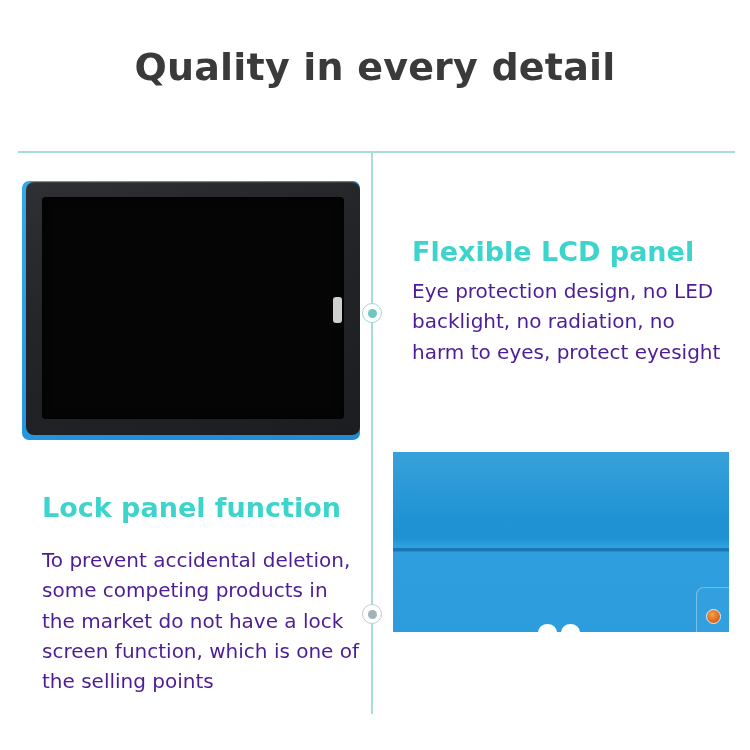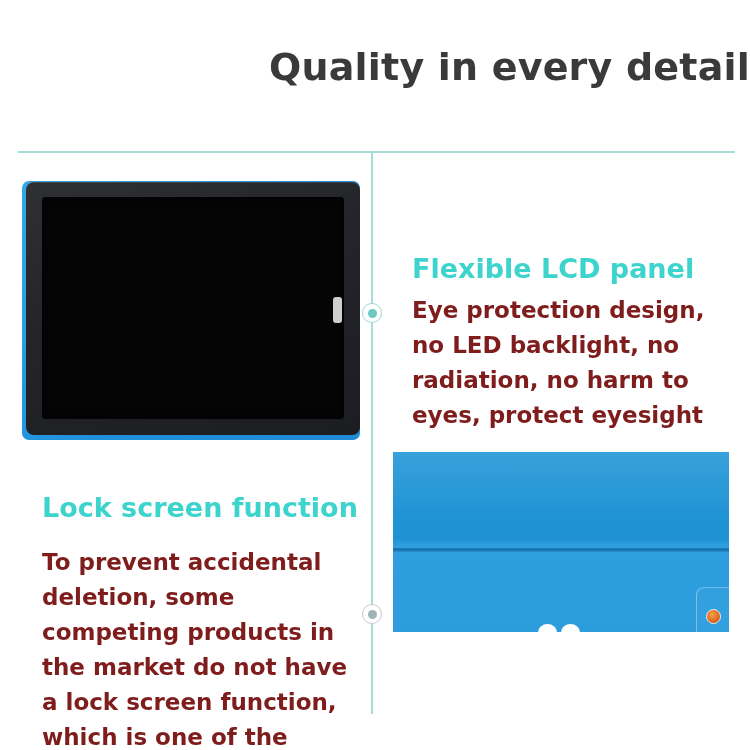--- a/index.html
+++ b/index.html
@@ -20,21 +20,21 @@
     height: 750px;
     background: #ffffff;
   }
 
   
   .page-title {
     position: absolute;
     left: 0;
     top: 46px;
     width: 750px;
-    text-align: right;
+    text-align: center;
     font-size: 38px;
     font-weight: 700;
     letter-spacing: 0.2px;
     color: #3a3a3a;
     line-height: 1.15;
     white-space: nowrap;
   }
 
   
   .divider-horizontal {
@@ -191,30 +191,30 @@
 
   
   .feature-heading {
     font-size: 27px;
     font-weight: 700;
     color: #3dd4cd;
     line-height: 1.18;
     white-space: nowrap;
   }
   .feature-body {
-    font-size: 23px;
-    font-weight: 700;
-    color: #7f1d1d;
+    font-size: 20px;
+    font-weight: 400;
+    color: #4c1d95;
     line-height: 1.52;
   }
 
   .feature-right {
     position: absolute;
     left: 412px;
-    top: 253px;
+    top: 236px;
     width: 310px;
   }
   .feature-right .feature-body { margin-top: 8px; }
 
   .feature-left {
     position: absolute;
     left: 42px;
     top: 492px;
     width: 318px;
   }
@@ -253,17 +253,17 @@
     <div class="backpanel-notch left"></div>
     <div class="backpanel-notch right"></div>
   </div>
 
   <div class="feature-right">
     <div class="feature-heading">Flexible LCD panel</div>
     <div class="feature-body">Eye protection design, no LED backlight, no radiation, no harm to eyes, protect eyesight</div>
   </div>
 
   <div class="feature-left">
-    <div class="feature-heading">Lock screen function</div>
+    <div class="feature-heading">Lock panel function</div>
     <div class="feature-body">To prevent accidental deletion, some competing products in the market do not have a lock screen function, which is one of the selling points</div>
   </div>
 
 </div>
 
 </body></html>

